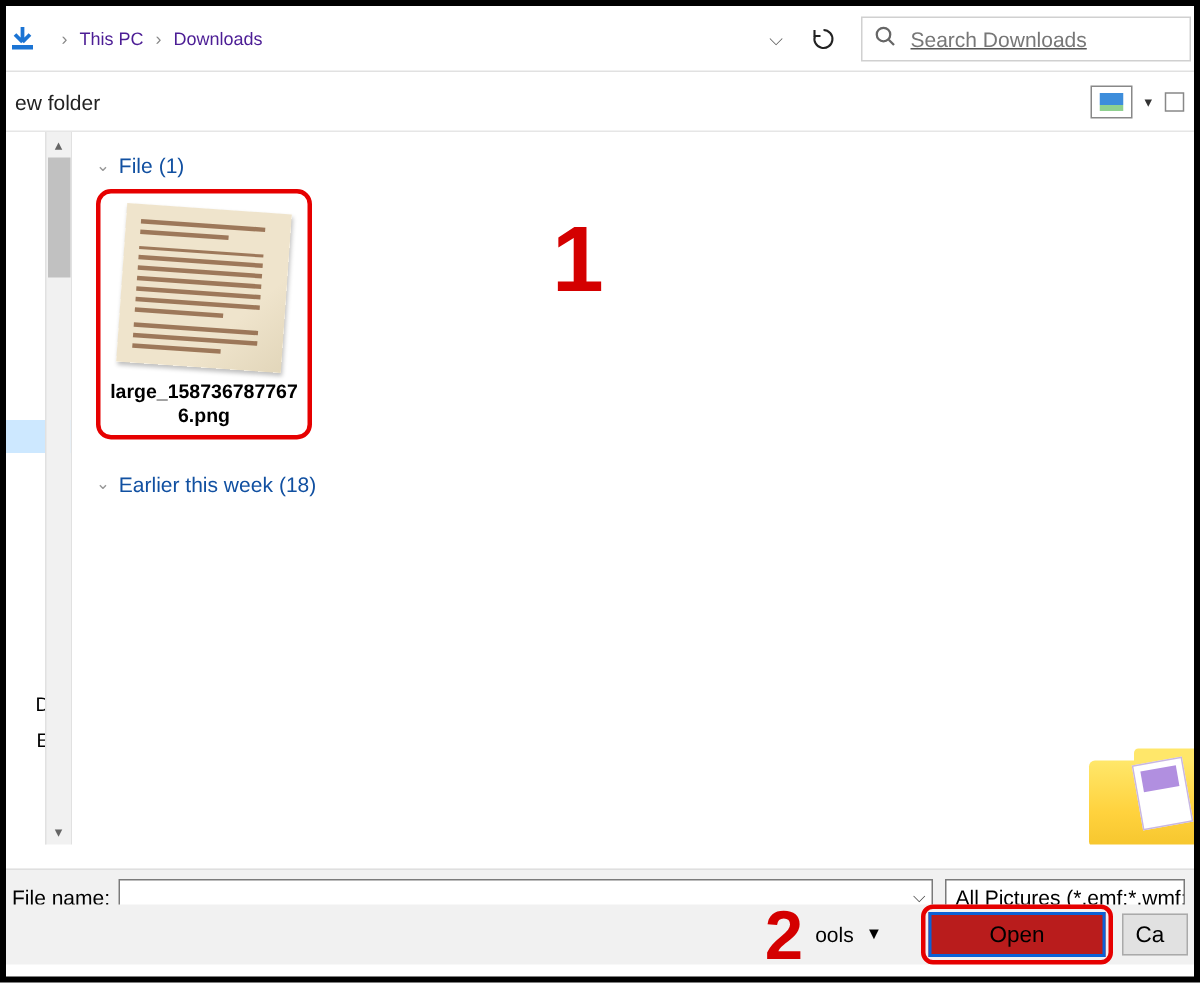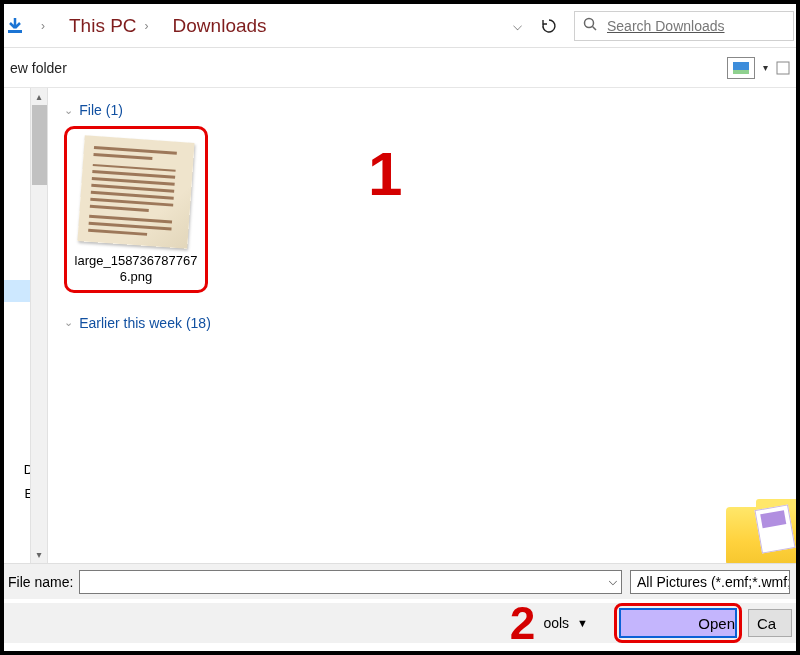--- a/index.html
+++ b/index.html
@@ -35,23 +35,22 @@
     height: 30px;
     padding-left: 4px;
     border: 1px solid transparent;
   }
   .breadcrumb .sep {
     margin: 0 8px;
     color: #888;
     font-size: 12px;
   }
   .breadcrumb .crumb {
-    font-size: 19px;
-    color: #7f1d1d;
-    margin-left: 16px;
+    font-size: 12px;
+    color: #4c1d95;
   }
   .addr-dropdown {
     padding: 0 10px;
     color: #555;
     font-size: 12px;
   }
   .refresh-btn {
     width: 34px; height: 30px;
     display: flex; align-items: center; justify-content: center;
     border: 1px solid transparent;
@@ -141,21 +140,21 @@
   }
   .group-header .chev { margin-right:6px; color:#999; font-size:11px; }
   .group-header .count { margin-left:4px; }
 
   .file-item {
     width: 144px;
     padding: 4px 2px;
     text-align: center;
     border: 3px solid #e60000;
     border-radius: 10px;
-    display:flex; flex-direction:column; align-items:center;
+    display:flex; flex-direction:column; align-items:center;font-weight:bold;
   }
   .file-thumb {
     width: 110px; height: 106px;
     background: linear-gradient(135deg,#efe4cc 70%, #e2d6ba 100%);
     box-shadow: 1px 2px 3px rgba(0,0,0,.25);
     transform: rotate(4deg);
     margin: 6px 0 8px 0;
     display:flex; flex-direction:column;
     padding:8px 10px;
   }
@@ -189,21 +188,21 @@
     background:#fff; border:1px solid #c8b7e2;
     transform: rotate(-10deg);
   }
   .folder-sheet::before{
     content:""; position:absolute; top:4px; left:4px; right:4px; height:14px;
     background:#b18fe0;
   }
 
   
   .fn-row {
-    position:absolute; left:0; right:0; bottom:52px;
+    position:absolute; left:0; right:0; bottom:36px;
     height:36px; display:flex; align-items:center;
     background:#f1f1f1;
     padding: 0 6px 0 4px;
     border-top:1px solid #dfdfdf;
   }
   .fn-label { font-size:14px; margin-right:6px; }
   .fn-input {
     flex:1; height:24px;
     border:1px solid #7a7a7a;
     background:#fff;
@@ -234,23 +233,23 @@
     font-size:46px; font-weight:700; color:#d40000;
     margin-right:2px;
   }
   .tools {
     display:flex; align-items:center;
     font-size:14px; gap:8px; margin-right:20px;
   }
   .tools .dd { font-size:11px; }
   .open-btn {
     width:118px; height:30px;
-    background:#c4b5fd;
+    background:#b91c1c;
     border:2px solid #0b61d6;
-    display:flex; align-items:center; justify-content:flex-end;
+    display:flex; align-items:center; justify-content:center;
     font-size:15px;
   }
   .open-highlight {
     border:3px solid #e60000;
     border-radius:8px;
     padding:2px;
     display:flex; align-items:center;
   }
   .cancel-btn {
     width:44px; height:28px;

